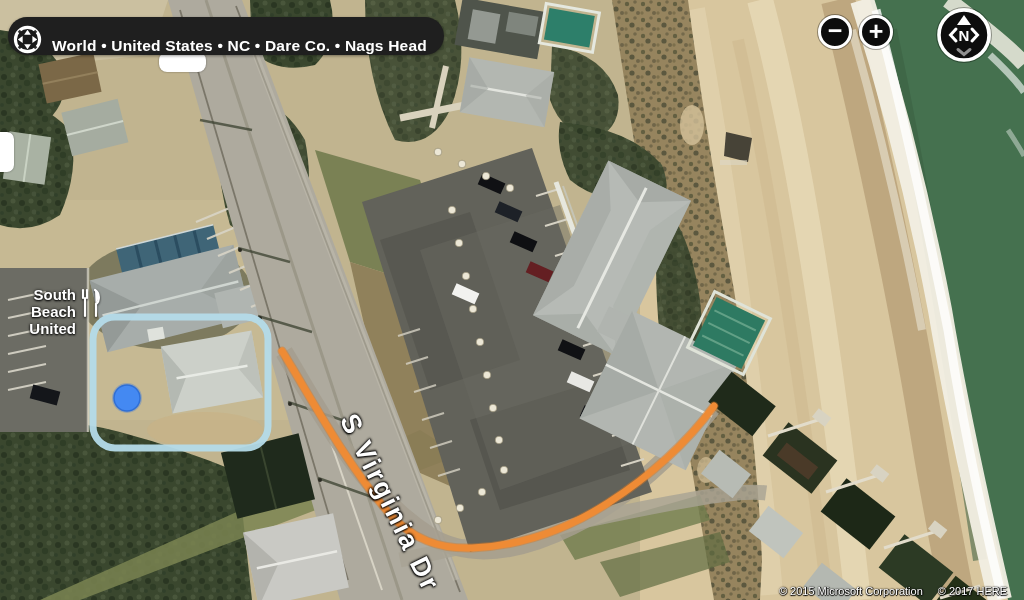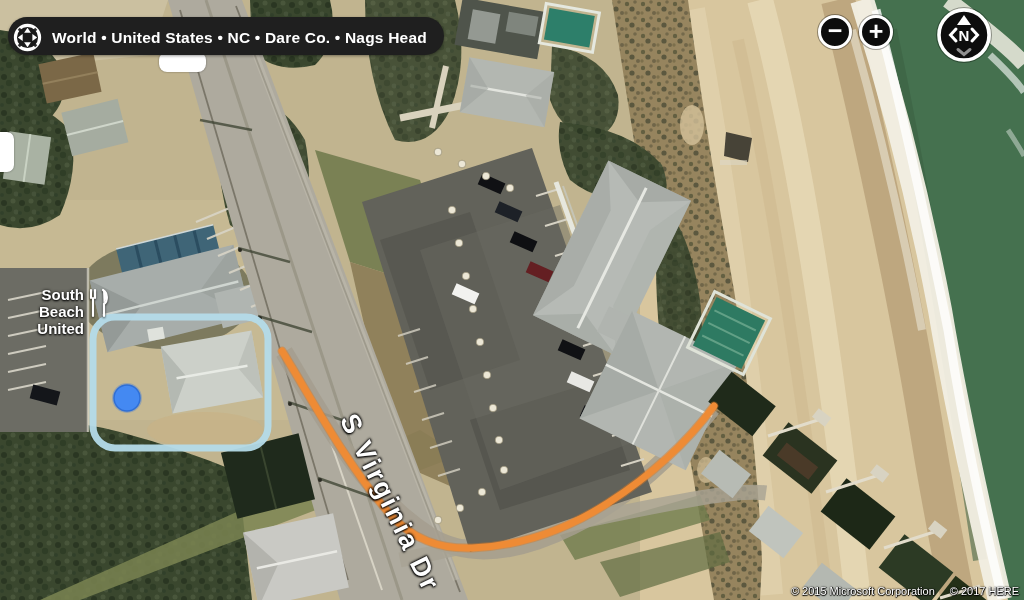--- a/index.html
+++ b/index.html
@@ -15,21 +15,21 @@
   .route{stroke:var(--route-orange,#ee8b35);}
   .marker{fill:var(--marker-blue,#4489f2);}
   .selbox{stroke:var(--highlight-cyan,#b4dbe9);}
   .ocean{fill:var(--ocean-green,#45714f);}
   .beach{fill:var(--sand-tan,#d8c69e);}
   .breadcrumb{background:var(--breadcrumb-bg,#1c1c1c);}
 
   
   .breadcrumb{
     position:absolute;left:8px;top:17px;height:38px;z-index:20;
-    display:flex;align-items:center;gap:9px;
+    display:flex;align-items:flex-end;gap:9px;
     border-radius:19px;padding:3px 17px 0 4px;
     color:#fff;font-size:15.5px;font-weight:700;letter-spacing:.2px;
     box-shadow:0 1px 3px rgba(0,0,0,.4);
   }
   .breadcrumb .globe{width:31px;height:31px;flex:0 0 auto;}
   .breadcrumb .crumbs{white-space:nowrap;cursor:pointer;}
 
   
   .shield{position:absolute;background:#fff;box-shadow:0 0 2px rgba(0,0,0,.45);z-index:5;}
   .shield.top{left:159px;top:52px;width:47px;height:20px;border-radius:8px;}
@@ -41,40 +41,40 @@
     background:#0d0d0d;border:3px solid #fff;color:#fff;
     display:flex;align-items:center;justify-content:center;
     font-family:"Liberation Sans",sans-serif;font-size:25px;font-weight:700;line-height:1;
     padding:0;cursor:pointer;box-shadow:0 0 0 1px rgba(0,0,0,.35);
   }
   #zoomOutBtn{left:818px;top:15px;}
   #zoomInBtn{left:859px;top:15px;}
   .compass{position:absolute;left:935px;top:6px;width:58px;height:58px;z-index:20;cursor:pointer;}
 
   
-  .poi{position:absolute;left:8px;top:286px;width:106px;height:44px;z-index:10;cursor:pointer;}
+  .poi{position:absolute;left:0;top:286px;width:106px;height:44px;z-index:10;cursor:pointer;}
   .poi .lines{
     position:absolute;left:0;top:0;width:76px;text-align:right;
     color:#fff;font-size:15px;font-weight:600;line-height:17px;
     text-shadow:0 1px 2px #000,0 0 3px rgba(0,0,0,.9);
   }
   .poi .icon{position:absolute;left:80px;top:1px;width:22px;height:32px;
     filter:drop-shadow(0 1px 1px rgba(0,0,0,.8));}
 
   
   .road-label{
     position:absolute;left:361px;top:409px;z-index:9;
     color:#fff;font-size:27px;font-weight:600;letter-spacing:2.5px;white-space:nowrap;
     transform:rotate(64deg);transform-origin:0 0;
     text-shadow:0 0 3px #000,1px 1px 2px #000,-1px -1px 2px rgba(0,0,0,.7);
   }
 
   
   .attribution{
-    position:absolute;right:5px;bottom:3px;z-index:20;display:flex;gap:15px;
+    position:absolute;right:17px;bottom:3px;z-index:20;display:flex;gap:15px;
     color:#fff;font-size:11px;font-weight:400;
     text-shadow:0 0 2px #000,0 1px 1px #000,1px 0 1px #000;
   }
 </style>
 </head>
 <body>
 
 <div id="stage">
 
   <svg class="scene" width="1024" height="600" viewBox="0 0 1024 600">

